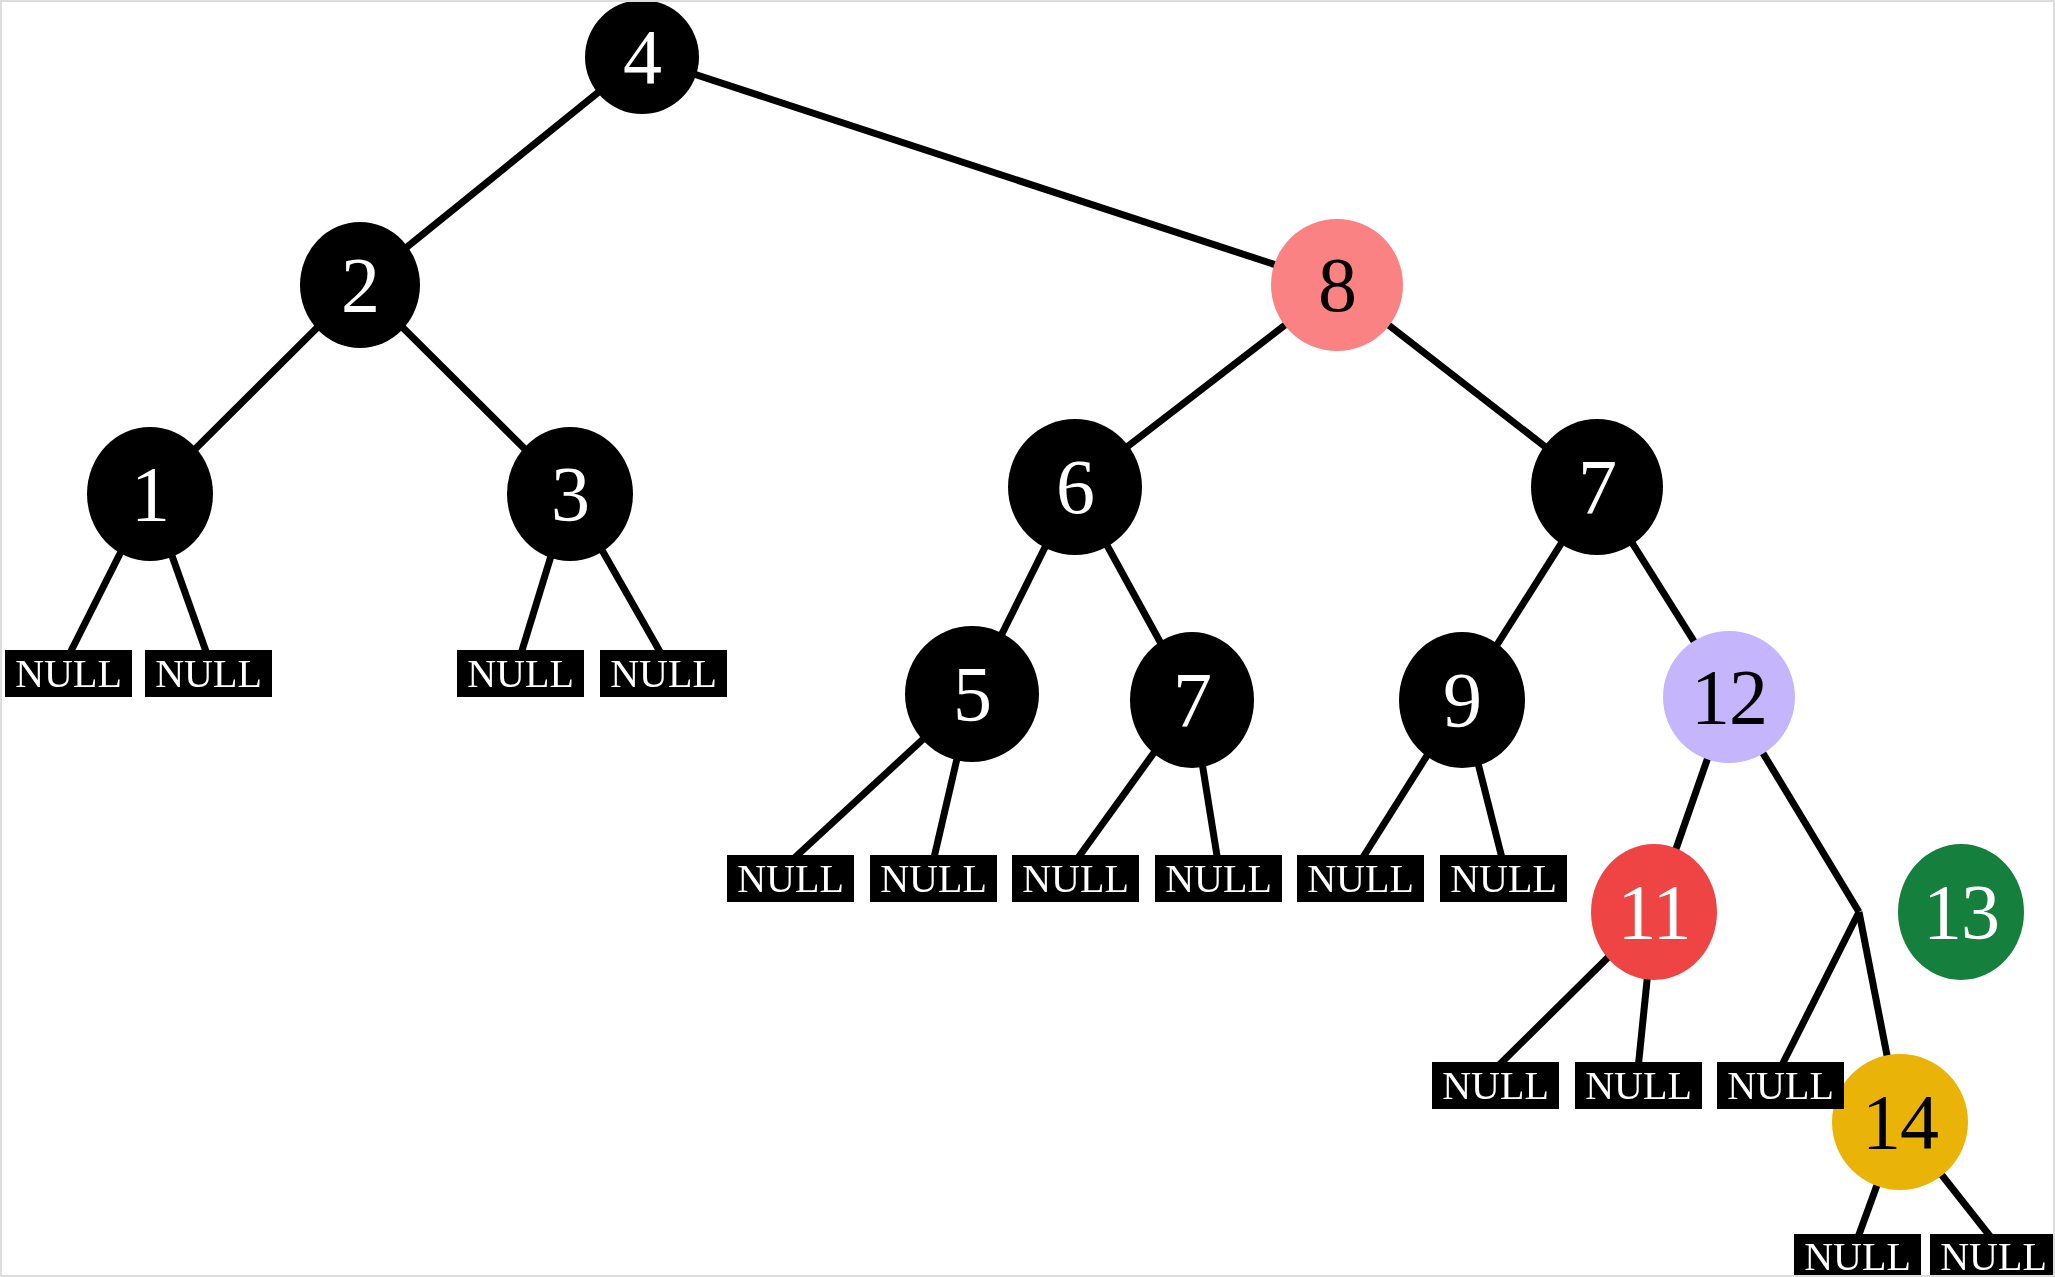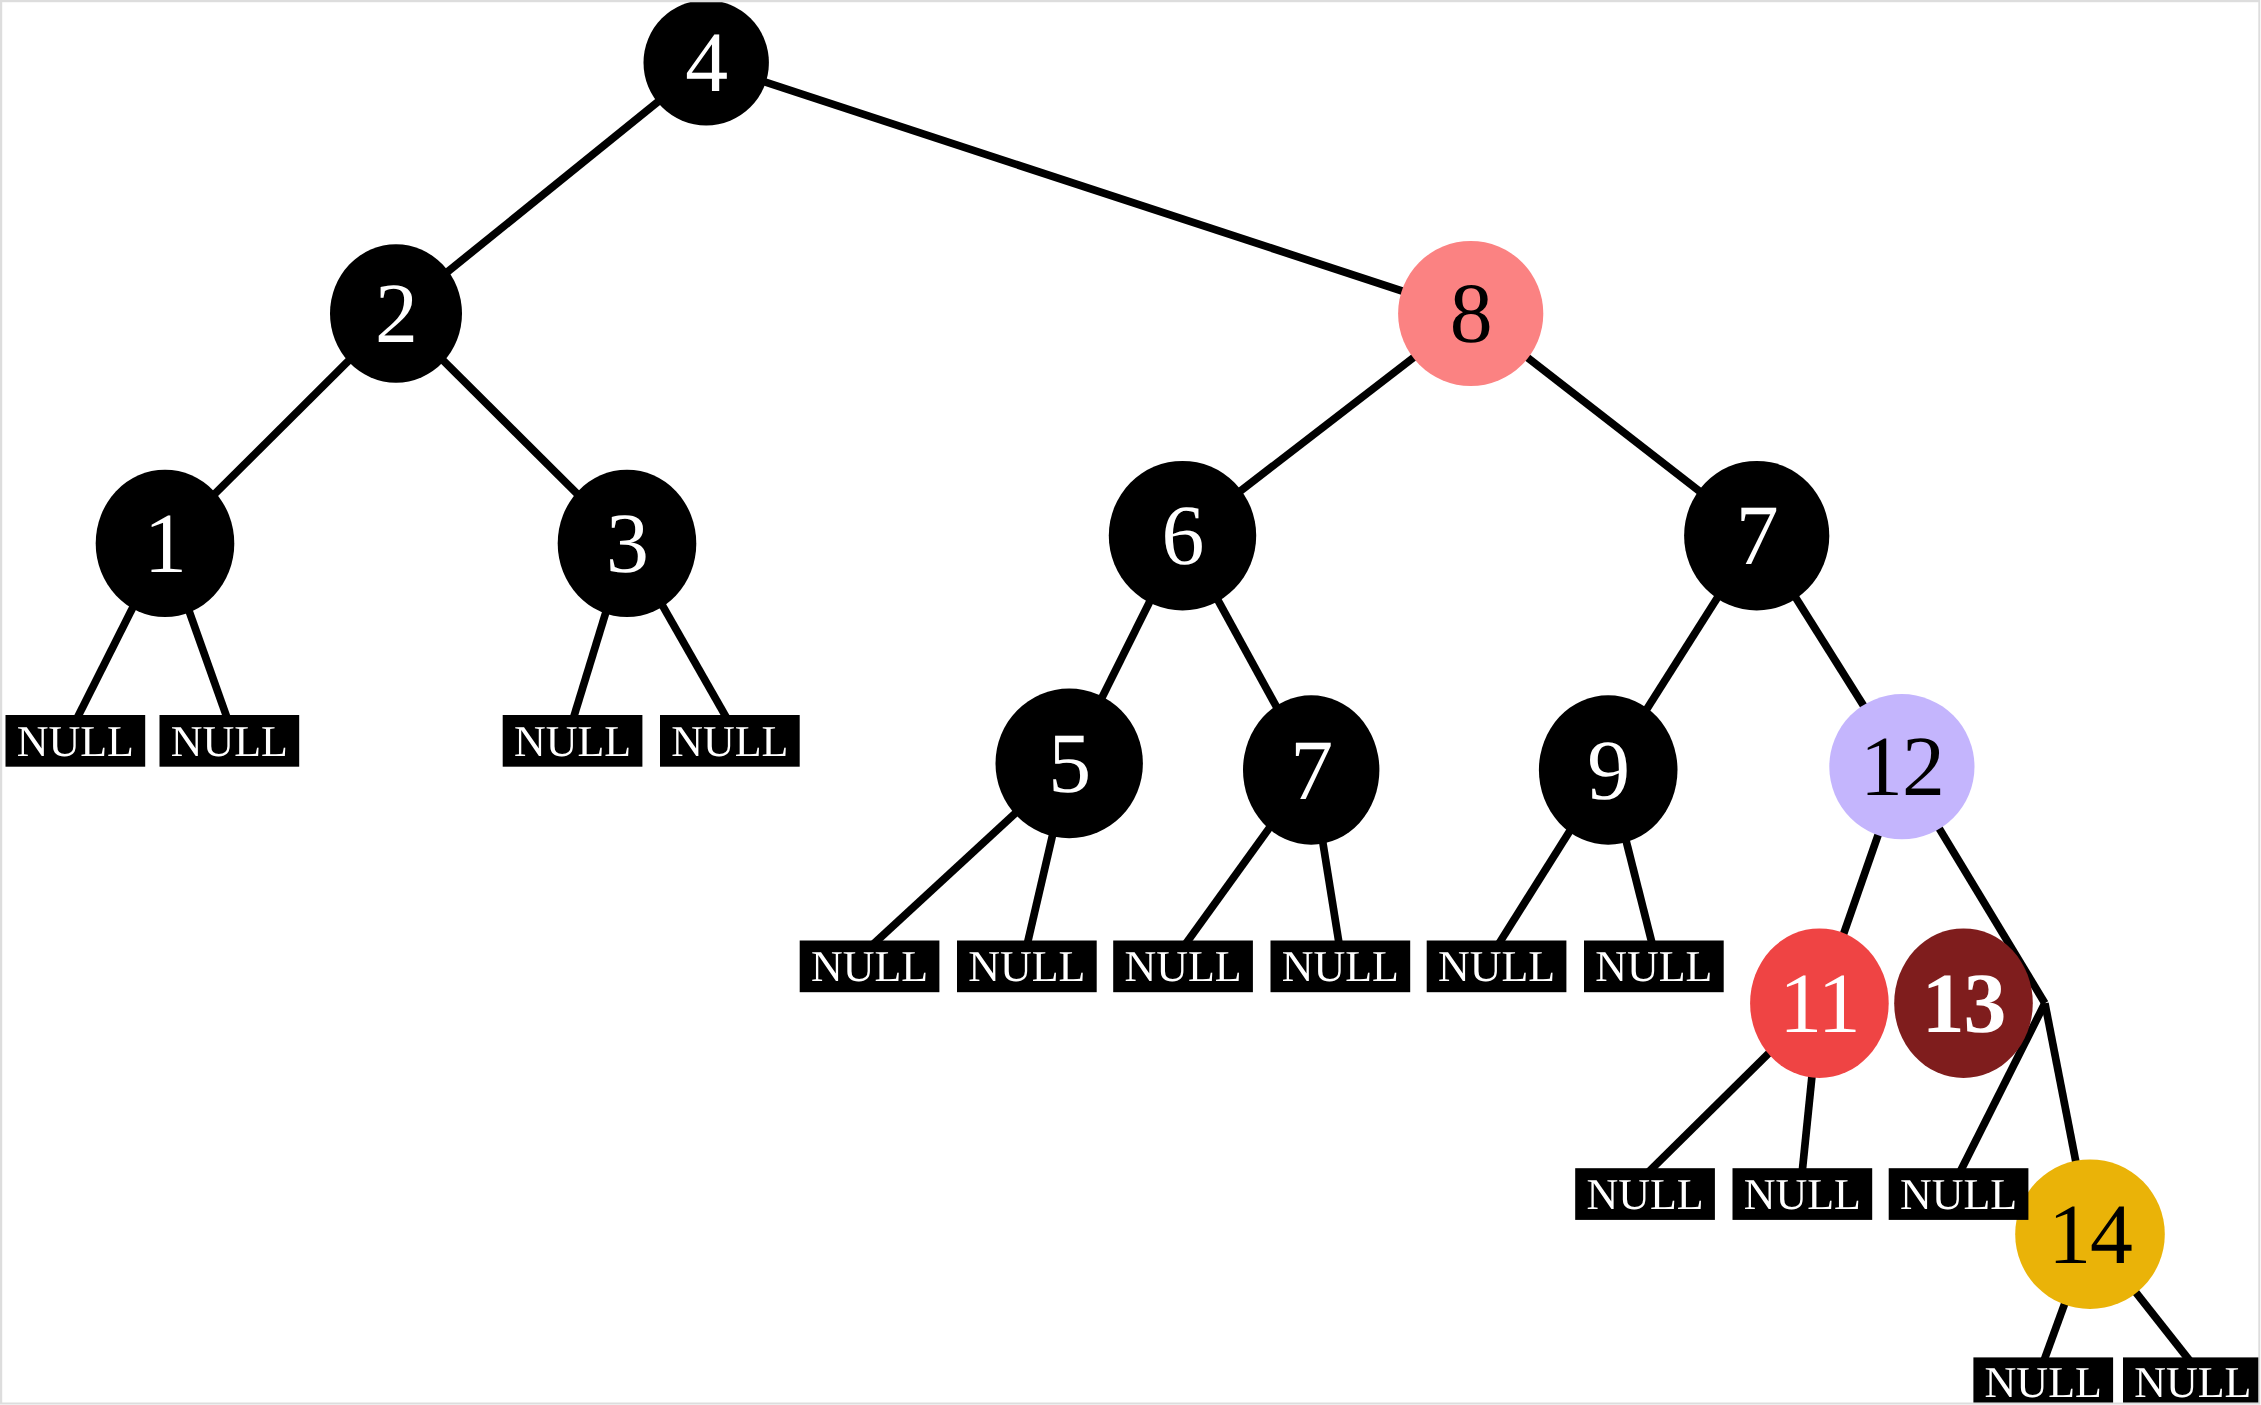--- a/index.html
+++ b/index.html
@@ -131,21 +131,21 @@
       </div>
       <div class="node black" style="left: 1397px; top: 630px; width: 126px; height: 136px; background: rgb(0, 0, 0); color: rgb(255, 255, 255);">
         <span class="node-label">9</span>
       </div>
       <div class="node red" style="left: 1661px; top: 629px; width: 132px; height: 132px; background: #c4b5fd; color: rgb(0, 0, 0);">
         <span class="node-label">12</span>
       </div>
       <div class="node black" style="left: 1589px; top: 842px; width: 126px; height: 136px; background: #ef4444; color: rgb(255, 255, 255);">
         <span class="node-label">11</span>
       </div>
-      <div class="node black" style="left: 1720px; top: 842px; width: 126px; height: 136px; background: #7f1d1d; color: rgb(255, 255, 255); font-weight: bold;">
+      <div class="node black" style="left: 1896px; top: 842px; width: 126px; height: 136px; background: #15803d; color: rgb(255, 255, 255);">
         <span class="node-label">13</span>
       </div>
       <div class="node red" style="left: 1830px; top: 1052px; width: 136px; height: 136px; background: #eab308; color: rgb(0, 0, 0);">
         <span class="node-label">14</span>
       </div>
       <div class="nil" style="left: 3px; top: 648px; width: 127px; height: 47px; background: rgb(0, 0, 0); color: rgb(255, 255, 255);">
         <span class="nil-label">NULL</span>
       </div>
       <div class="nil" style="left: 143px; top: 648px; width: 127px; height: 47px; background: rgb(0, 0, 0); color: rgb(255, 255, 255);">
         <span class="nil-label">NULL</span>

